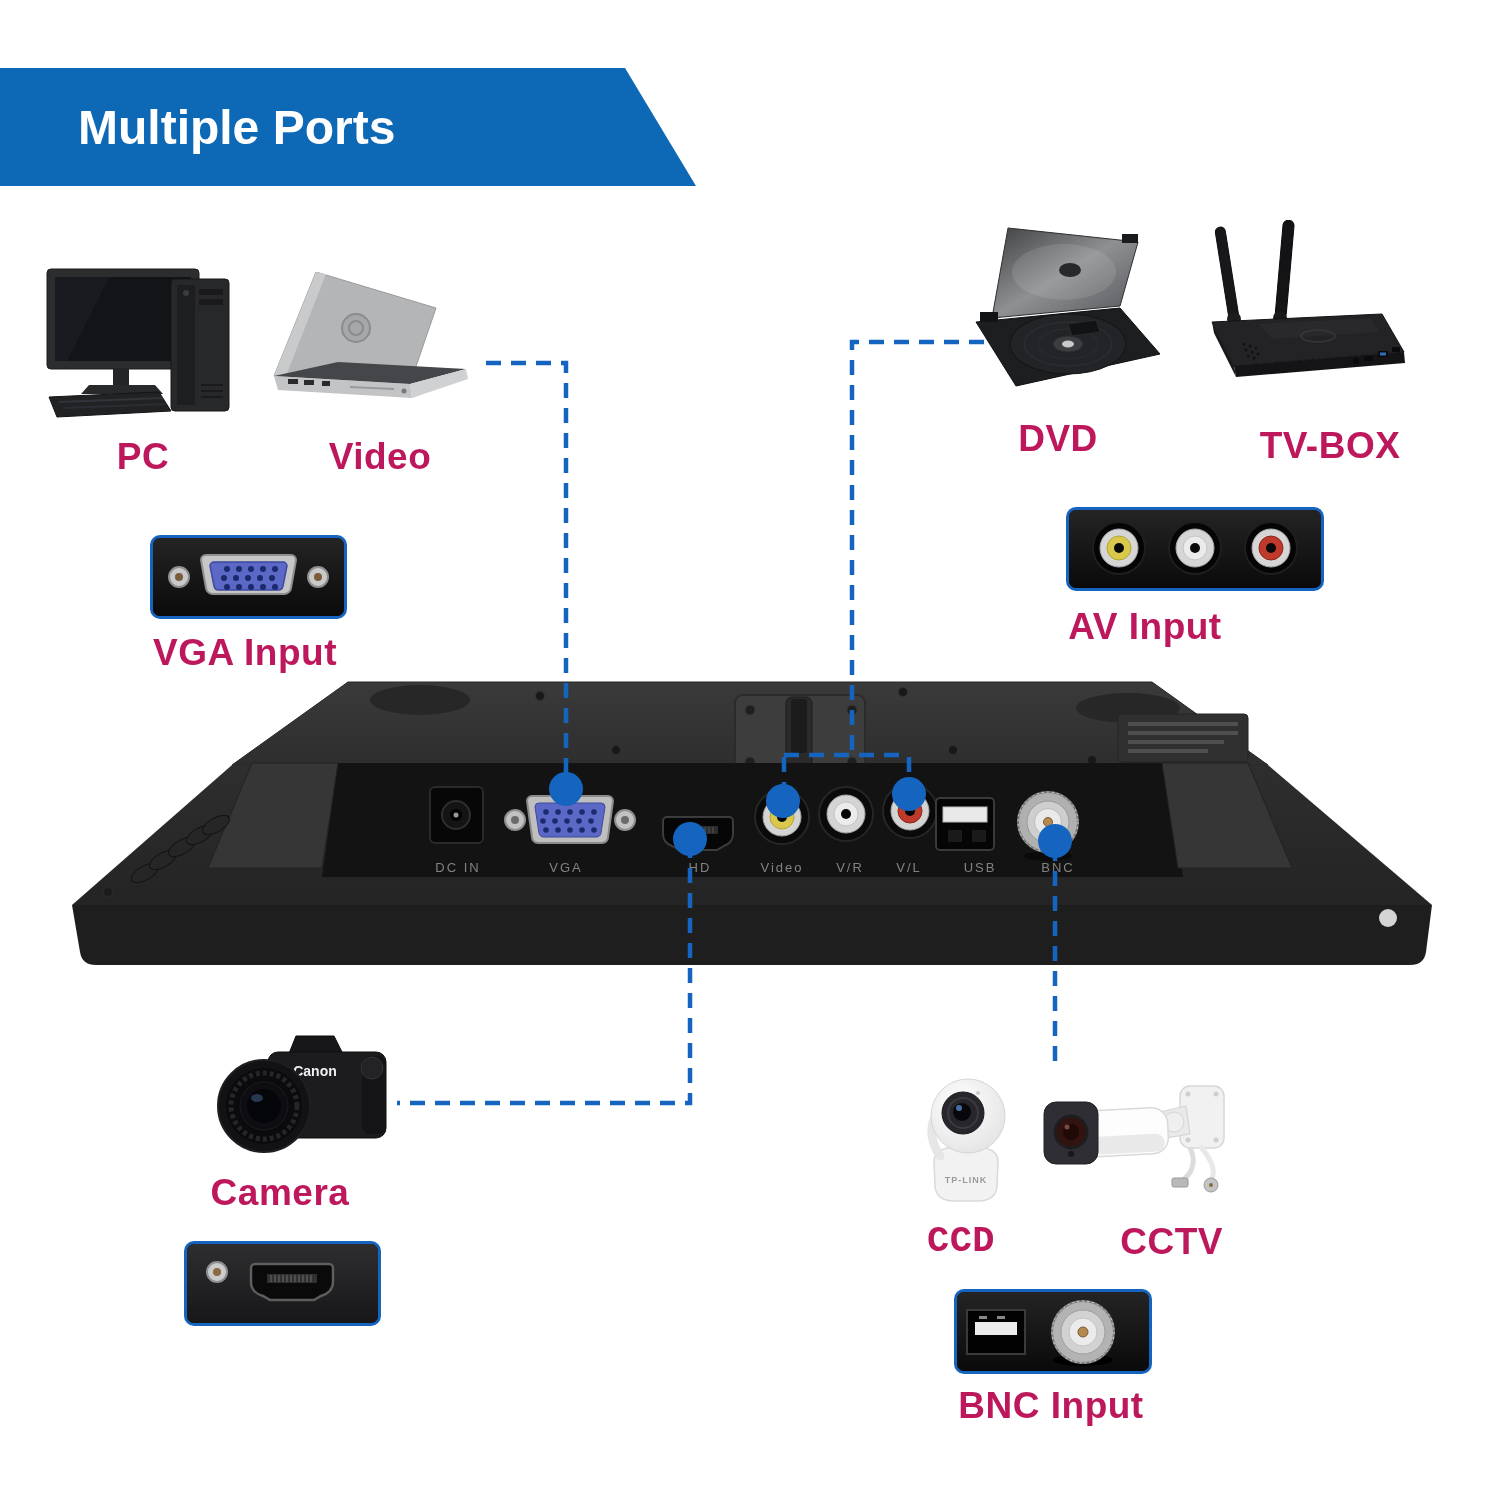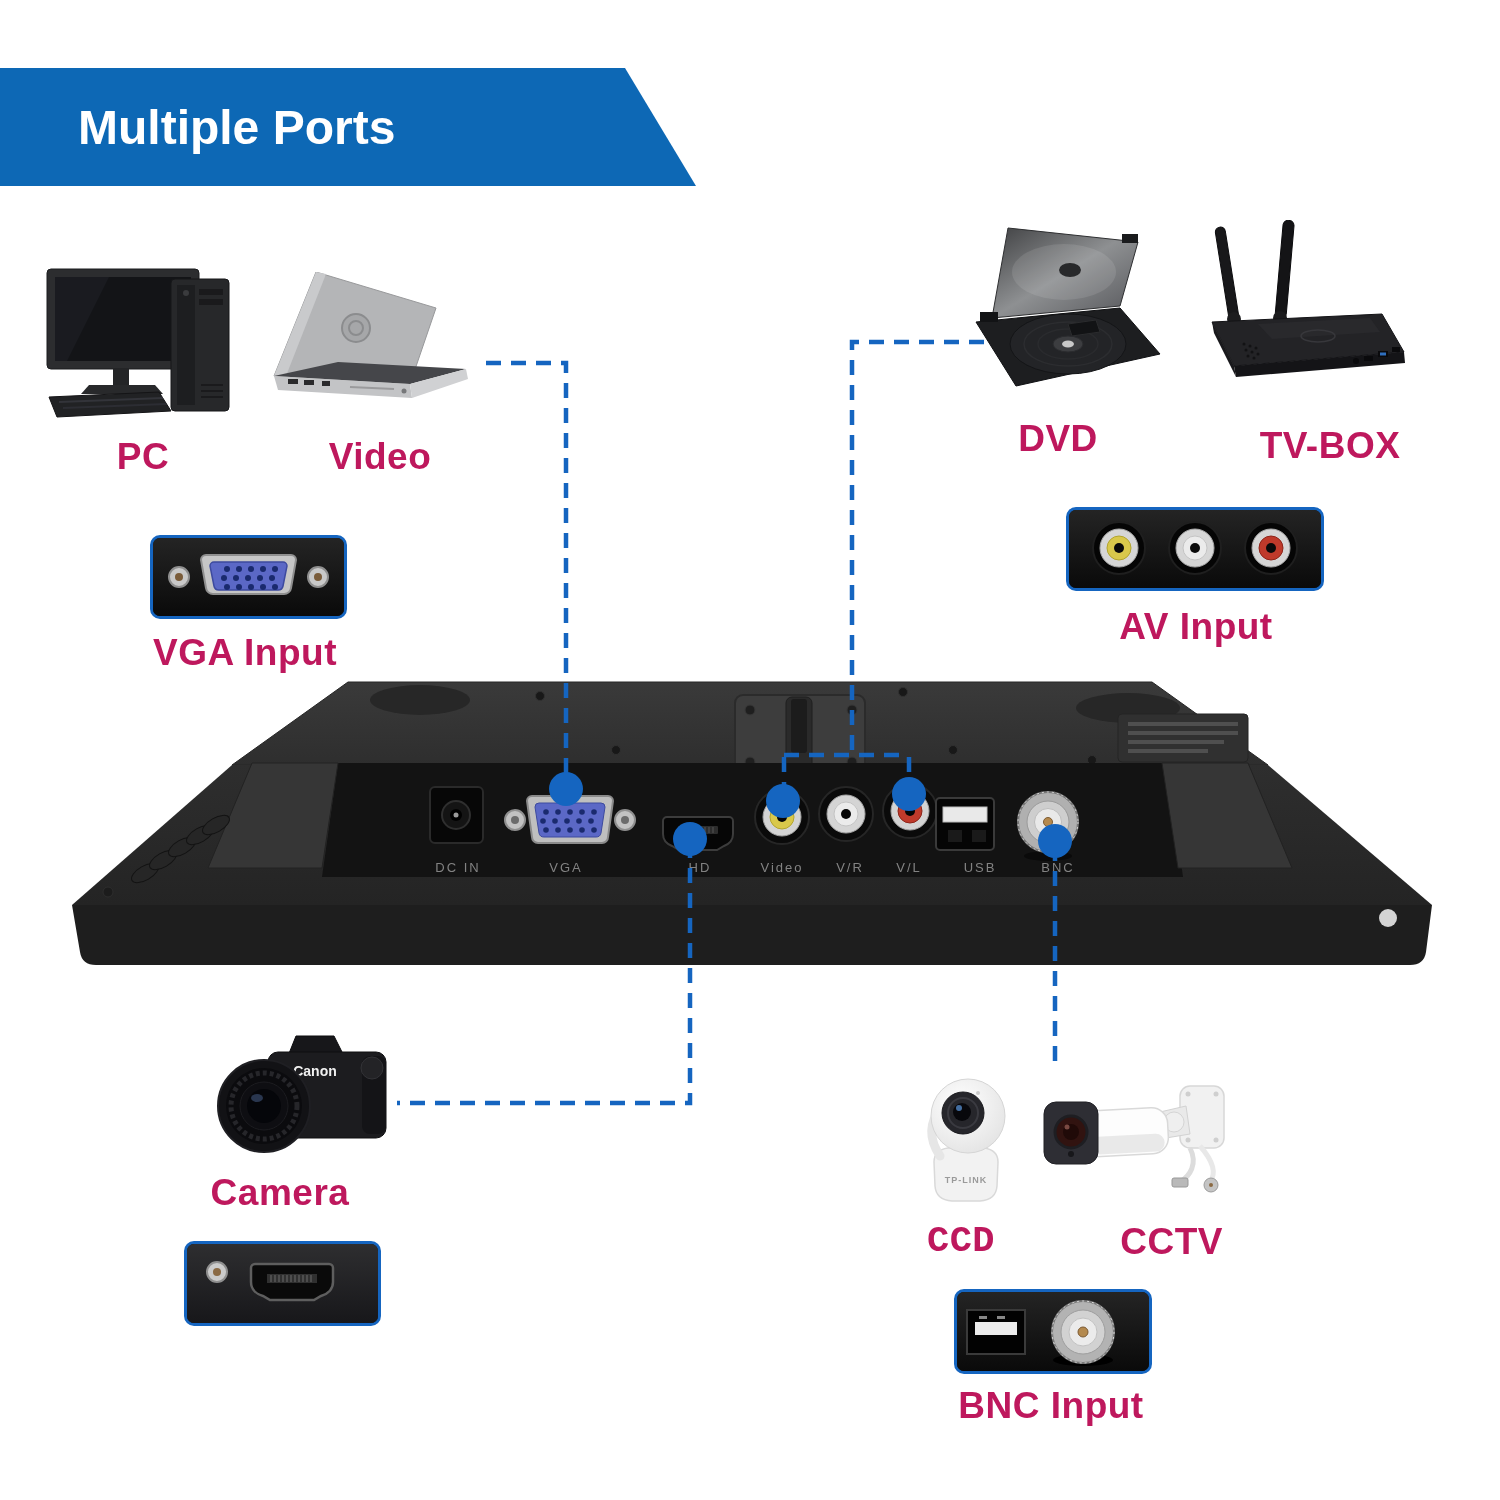--- a/index.html
+++ b/index.html
@@ -177,21 +177,21 @@
         <circle cx="126" cy="38" r="5" fill="#0a0a0a"></circle>
       </g>
       <g>
         <circle cx="202" cy="38" r="26" fill="#050505" stroke="#1f1f1f" stroke-width="2"></circle>
         <circle cx="202" cy="38" r="19" fill="#d6d6d6" stroke="#a8a8a8"></circle>
         <circle cx="202" cy="38" r="12" fill="#bf3a2b" stroke="#8e251a"></circle>
         <circle cx="202" cy="38" r="5" fill="#0a0a0a"></circle>
       </g>
     </svg>
   </div>
-  <div class="dev-label" style="left:1046px;top:606px;width:300px;">AV Input</div>
+  <div class="dev-label" style="left:995px;top:606px;width:300px;">AV Input</div>
 
   <svg class="abs" style="left:60px;top:670px;" width="1390" height="300" viewBox="0 0 1390 300">
     <defs>
       <linearGradient id="gTop" x1="0" y1="0" x2="0" y2="1">
         <stop offset="0" stop-color="#3a3a3a"></stop>
           <stop offset="1" stop-color="#2e2e2e"></stop>
       </linearGradient>
       <linearGradient id="gFace" x1="0" y1="0" x2="0" y2="1">
         <stop offset="0" stop-color="#2e2e2e"></stop>
           <stop offset="1" stop-color="#242424"></stop>

